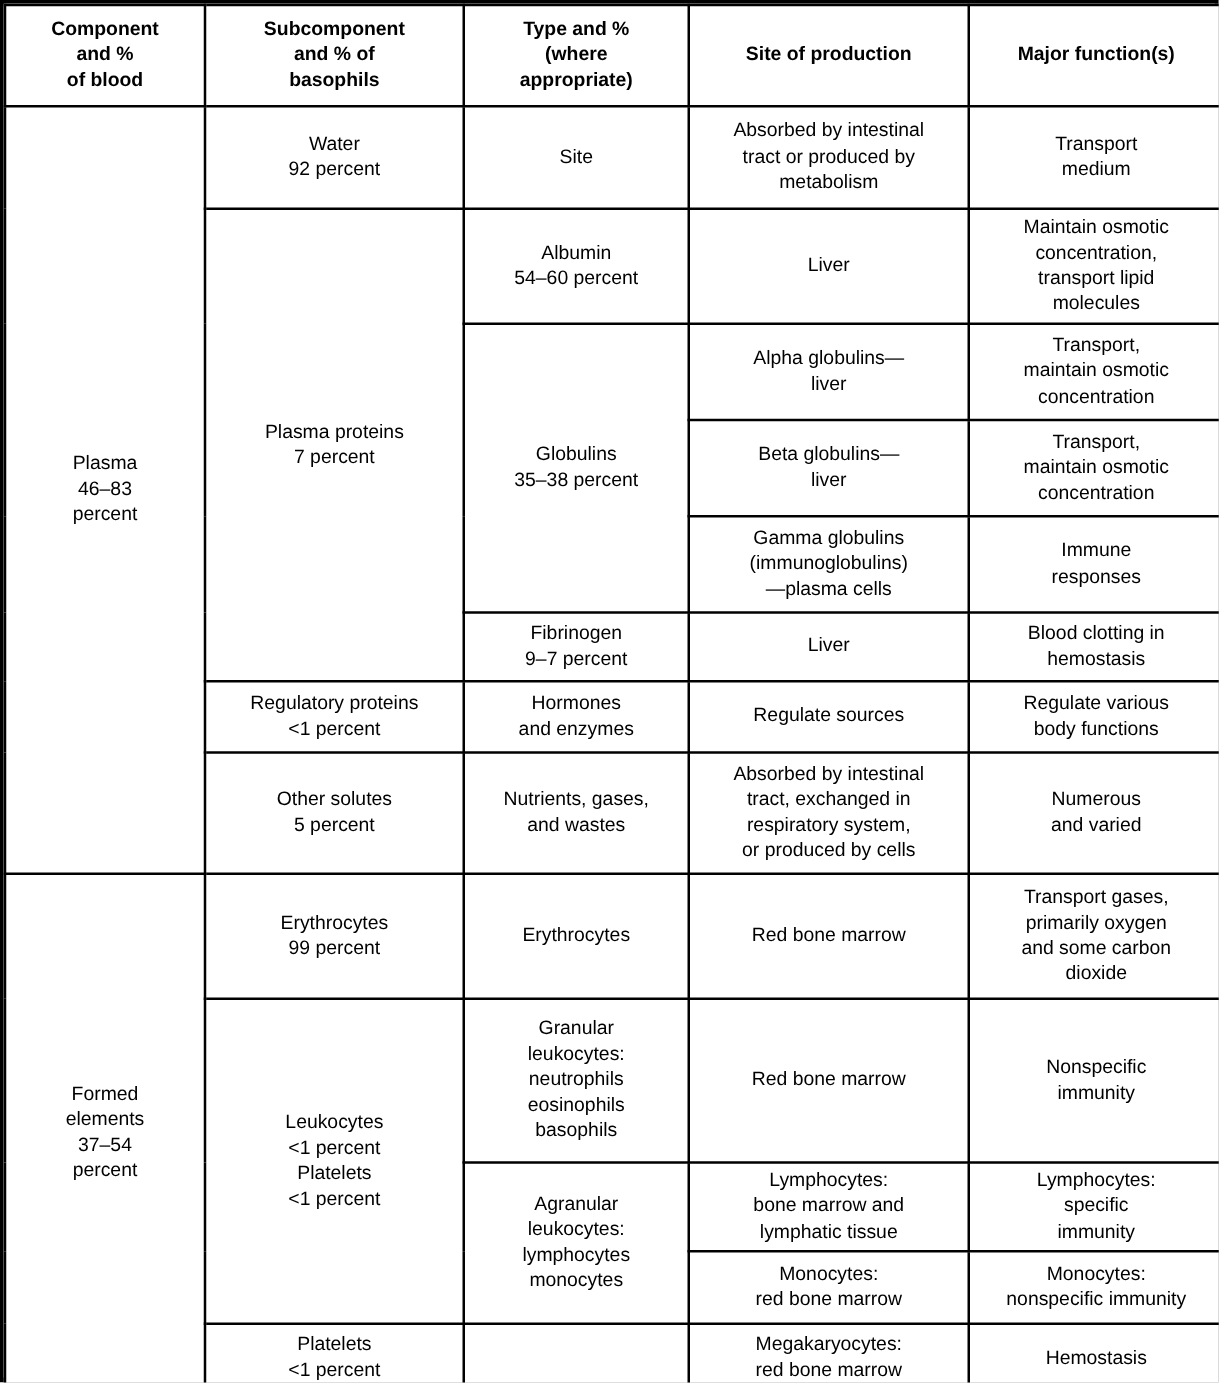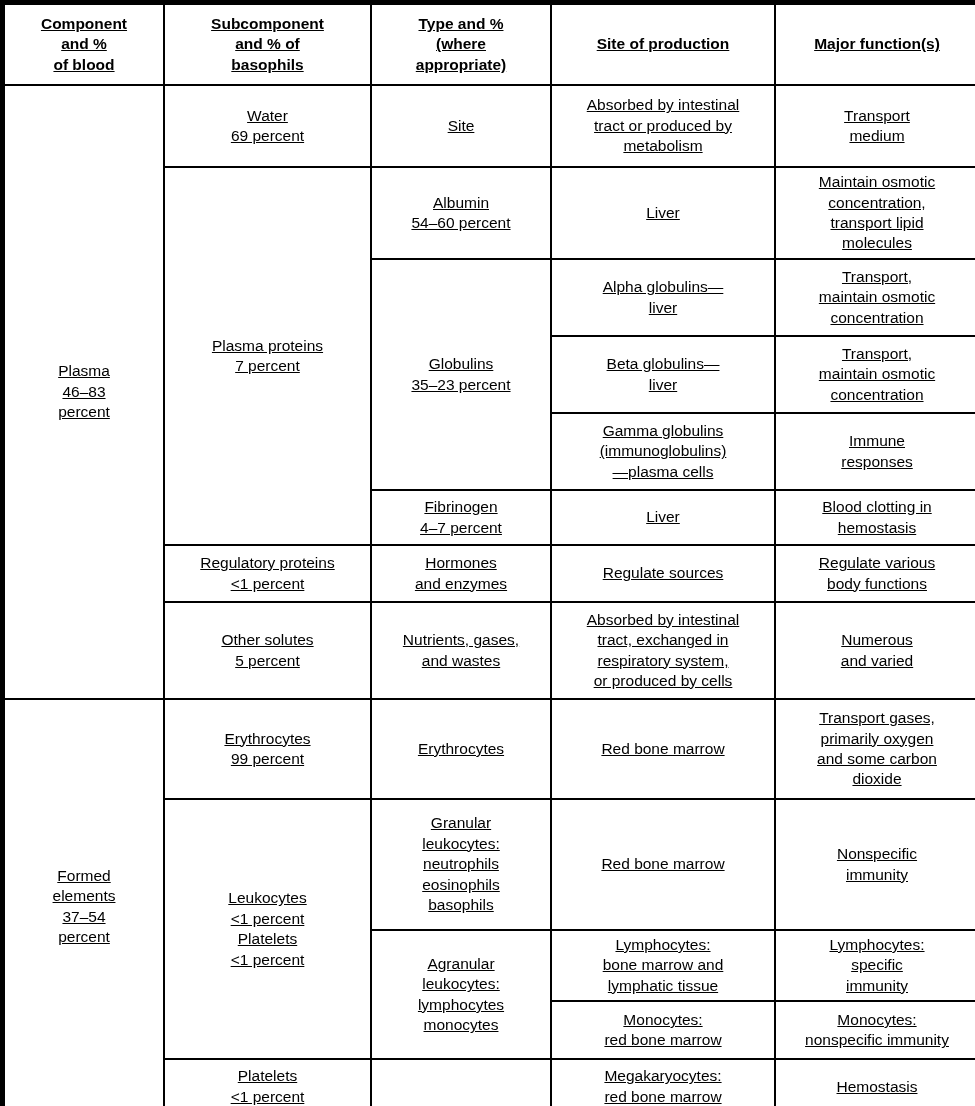--- a/index.html
+++ b/index.html
@@ -7,21 +7,20 @@
     padding: 0;
     background: #ffffff;
   }
   .table-wrap {
     width: 975px;
     height: 1106px;
     box-sizing: border-box;
     border: 3px solid #000;
     border-bottom-width: 4px;
     background: #fff;
-    text-decoration: underline;
   }
   table.blood-table {
     width: 100%;
     height: 100%;
     border-collapse: collapse;
     table-layout: fixed;
     font-family: "Liberation Sans", "DejaVu Sans", sans-serif;
     color: #000;
     background: #fff;
   }
@@ -69,21 +68,21 @@
 appropriate)</th>
       <th>Site of production</th>
       <th>Major function(s)</th>
     </tr>
 
     <tr style="height:82px">
       <td rowspan="8">Plasma
 46–83
 percent</td>
       <td>Water
-69 percent</td>
+92 percent</td>
       <td>Site</td>
       <td>Absorbed by intestinal
 tract or produced by
 metabolism</td>
       <td>Transport
 medium</td>
     </tr>
 
     <tr style="height:92px">
       <td rowspan="5">Plasma proteins
@@ -92,21 +91,21 @@
 54–60 percent</td>
       <td>Liver</td>
       <td>Maintain osmotic
 concentration,
 transport lipid
 molecules</td>
     </tr>
 
     <tr style="height:77px">
       <td rowspan="3">Globulins
-35–23 percent</td>
+35–38 percent</td>
       <td>Alpha globulins—
 liver</td>
       <td>Transport,
 maintain osmotic
 concentration</td>
     </tr>
 
     <tr style="height:77px">
       <td>Beta globulins—
 liver</td>
@@ -118,21 +117,21 @@
     <tr style="height:77px">
       <td>Gamma globulins
 (immunoglobulins)
 —plasma cells</td>
       <td>Immune
 responses</td>
     </tr>
 
     <tr style="height:55px">
       <td>Fibrinogen
-4–7 percent</td>
+9–7 percent</td>
       <td>Liver</td>
       <td>Blood clotting in
 hemostasis</td>
     </tr>
 
     <tr style="height:57px">
       <td>Regulatory proteins
 &lt;1 percent</td>
       <td>Hormones
 and enzymes</td>

